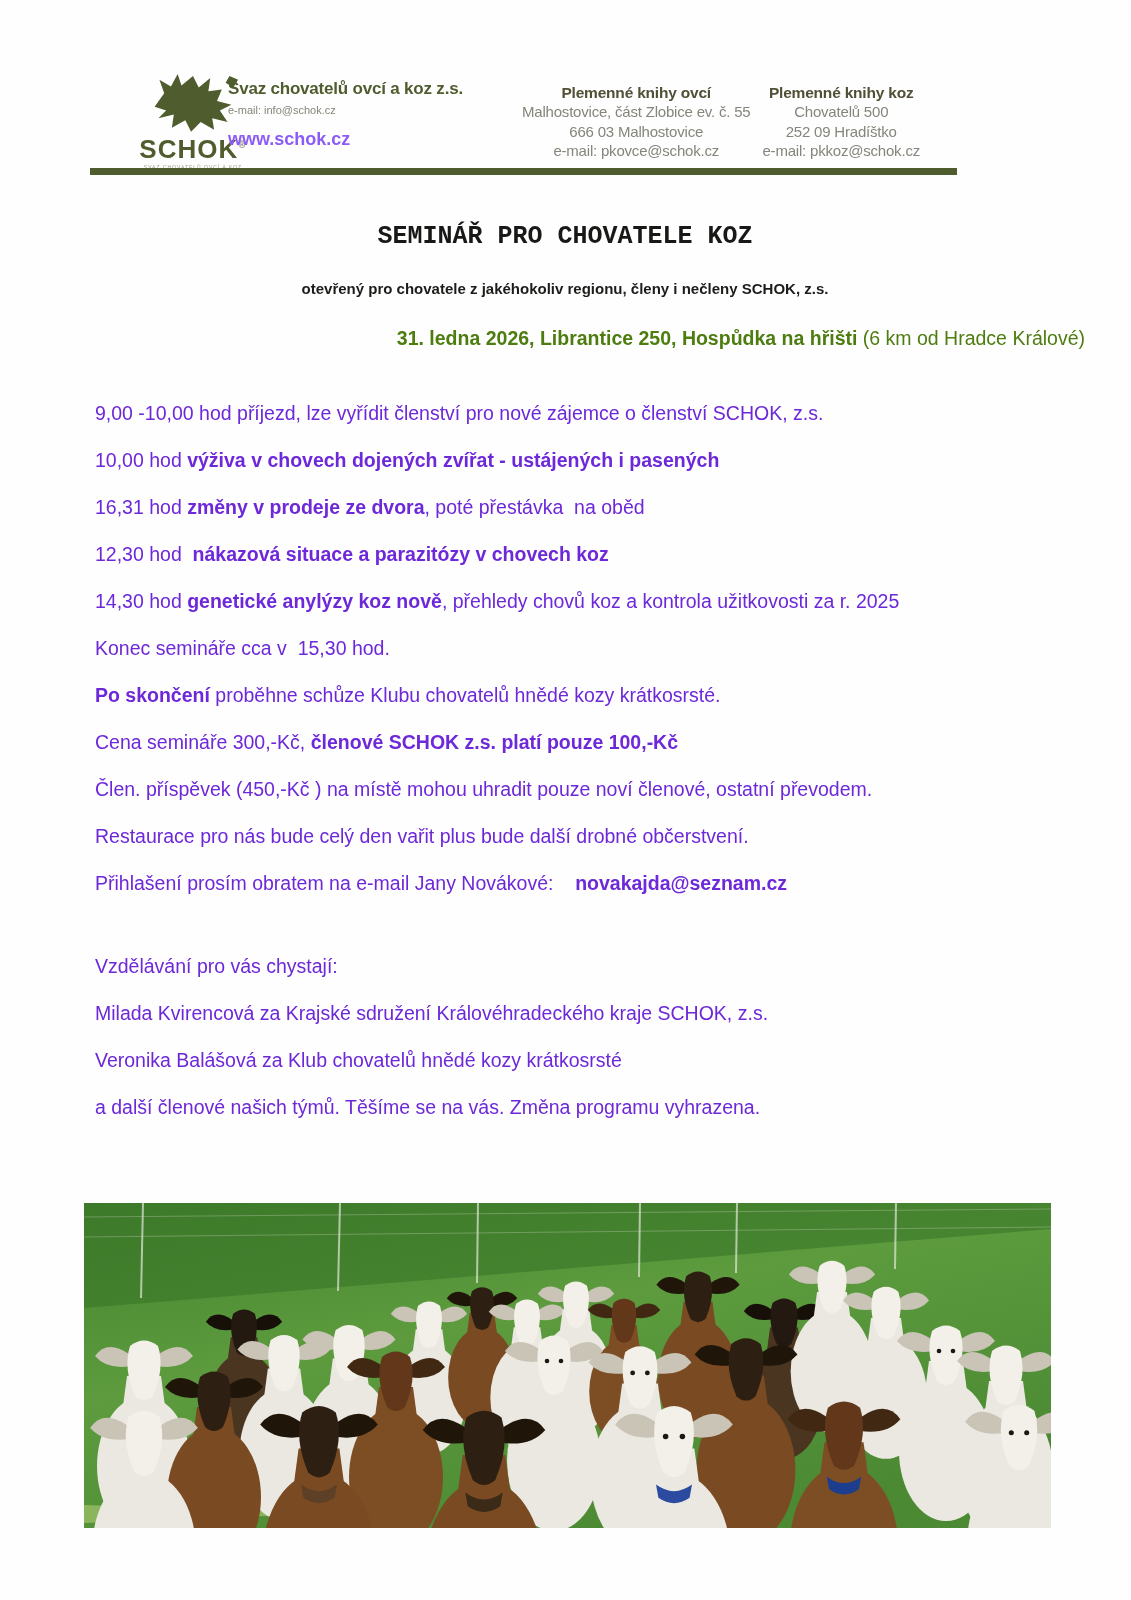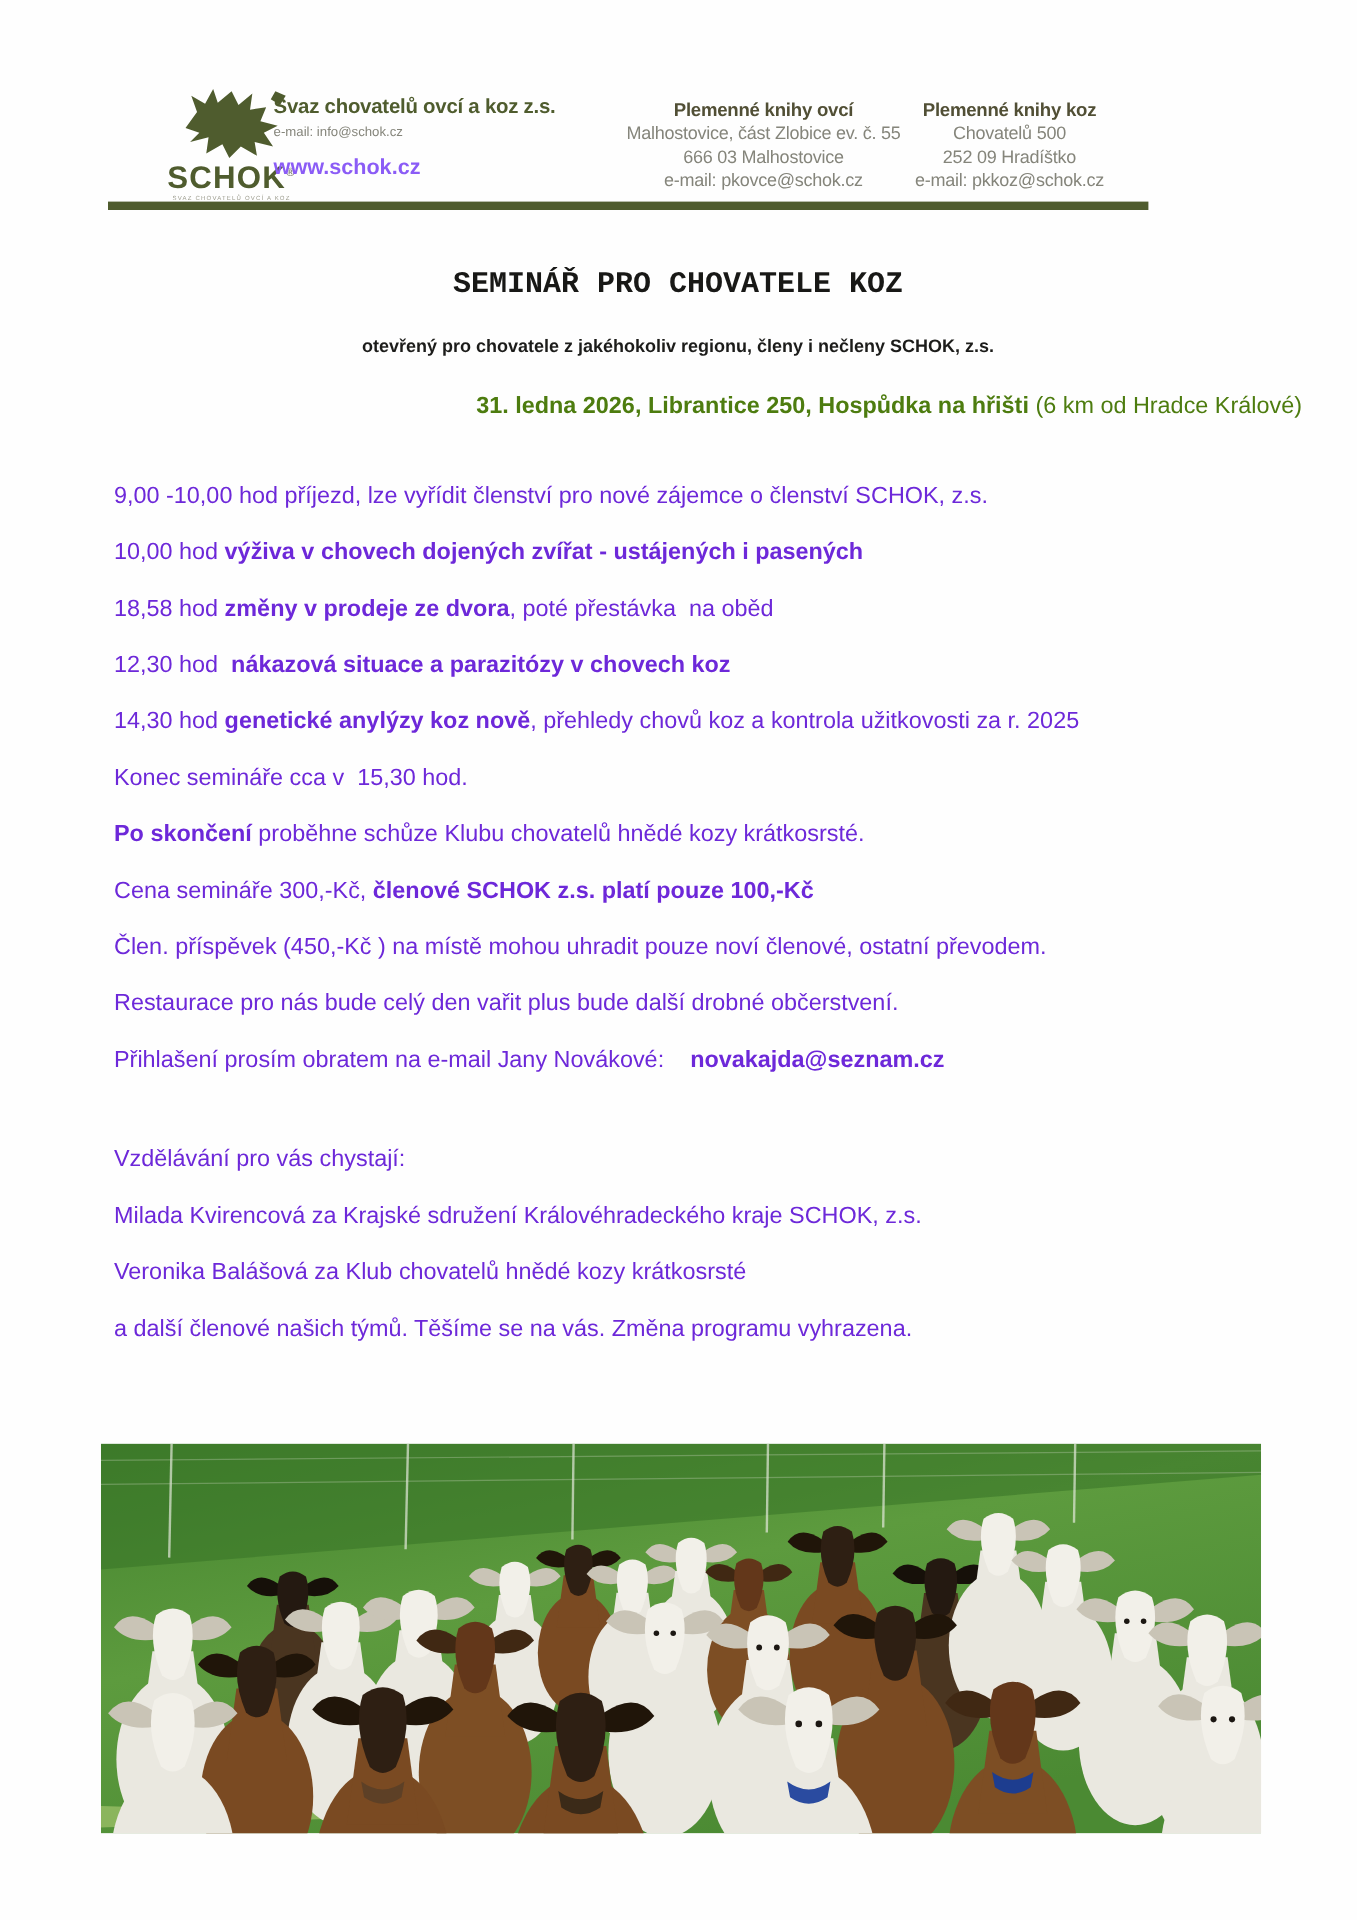--- a/index.html
+++ b/index.html
@@ -85,21 +85,21 @@
 
   <div class="hrule"></div>
 
   <div class="doc-title">SEMINÁŘ PRO CHOVATELE KOZ</div>
   <div class="doc-subtitle">otevřený pro chovatele z jakéhokoliv regionu, členy i nečleny SCHOK, z.s.</div>
   <div class="doc-dateline"><span class="b">31. ledna 2026, Librantice 250, Hospůdka na hřišti</span><span> (6 km od Hradce Králové)</span></div>
 
   <div class="body-text">
       <p class="para"><span>9,00 -10,00 hod příjezd, lze vyřídit členství pro nové zájemce o členství SCHOK, z.s.</span></p>
       <p class="para"><span>10,00 hod </span><span class="b">výživa v chovech dojených zvířat - ustájených i pasených</span></p>
-      <p class="para"><span>18,58 hod </span><span class="b">změny v prodeje ze dvora</span><span>, poté přestávka  na oběd</span></p>
+      <p class="para"><span>16,31 hod </span><span class="b">změny v prodeje ze dvora</span><span>, poté přestávka  na oběd</span></p>
       <p class="para"><span>12,30 hod  </span><span class="b">nákazová situace a parazitózy v chovech koz</span></p>
       <p class="para"><span>14,30 hod </span><span class="b">genetické anylýzy koz nově</span><span>, přehledy chovů koz a kontrola užitkovosti za r. 2025</span></p>
       <p class="para"><span>Konec semináře cca v  15,30 hod.</span></p>
       <p class="para"><span class="b">Po skončení</span><span> proběhne schůze Klubu chovatelů hnědé kozy krátkosrsté.</span></p>
       <p class="para"><span>Cena semináře 300,-Kč, </span><span class="b">členové SCHOK z.s. platí pouze 100,-Kč</span></p>
       <p class="para"><span>Člen. příspěvek (450,-Kč ) na místě mohou uhradit pouze noví členové, ostatní převodem.</span></p>
       <p class="para"><span>Restaurace pro nás bude celý den vařit plus bude další drobné občerstvení.</span></p>
       <p class="para"><span>Přihlašení prosím obratem na e-mail Jany Novákové:    </span><span class="b">novakajda@seznam.cz</span></p>
       <p class="para gap"><span>Vzdělávání pro vás chystají:</span></p>
       <p class="para"><span>Milada Kvirencová za Krajské sdružení Královéhradeckého kraje SCHOK, z.s.</span></p>

